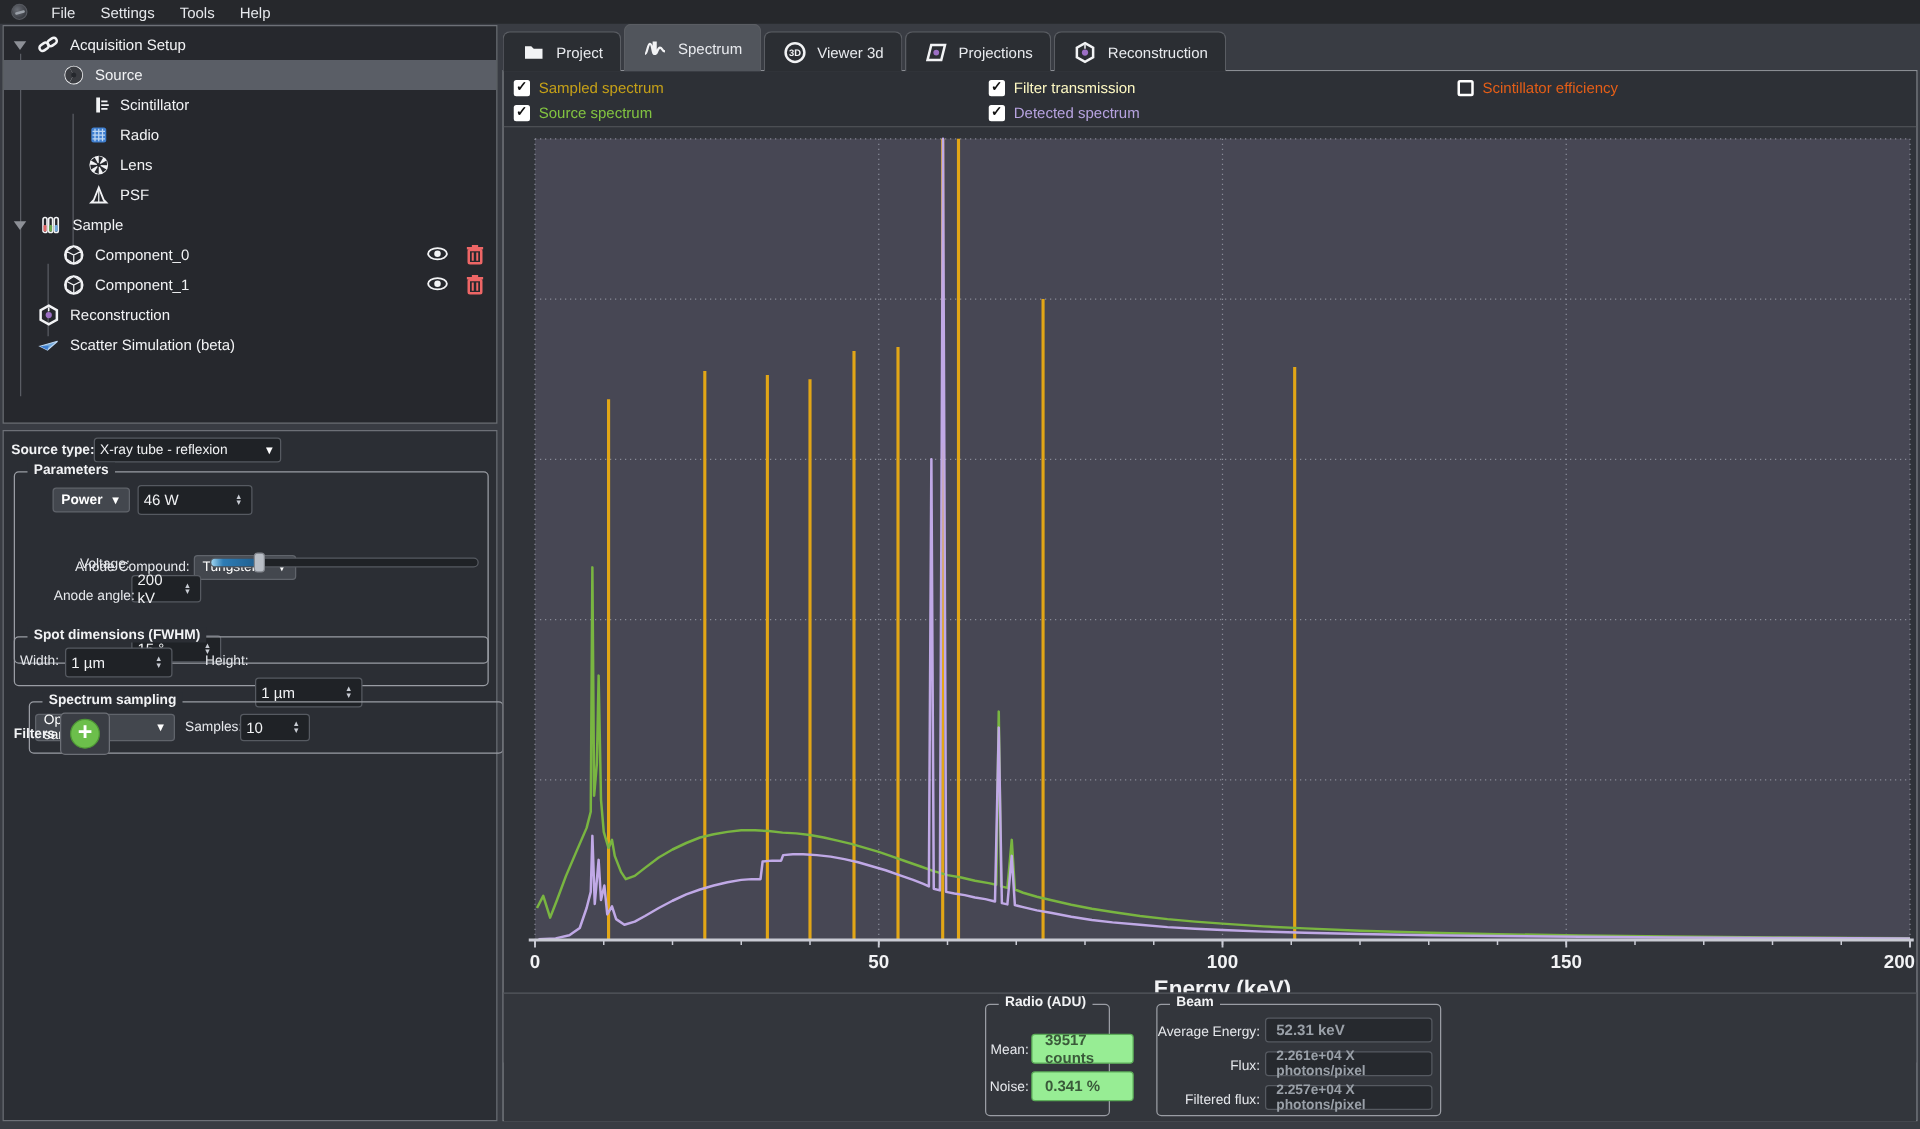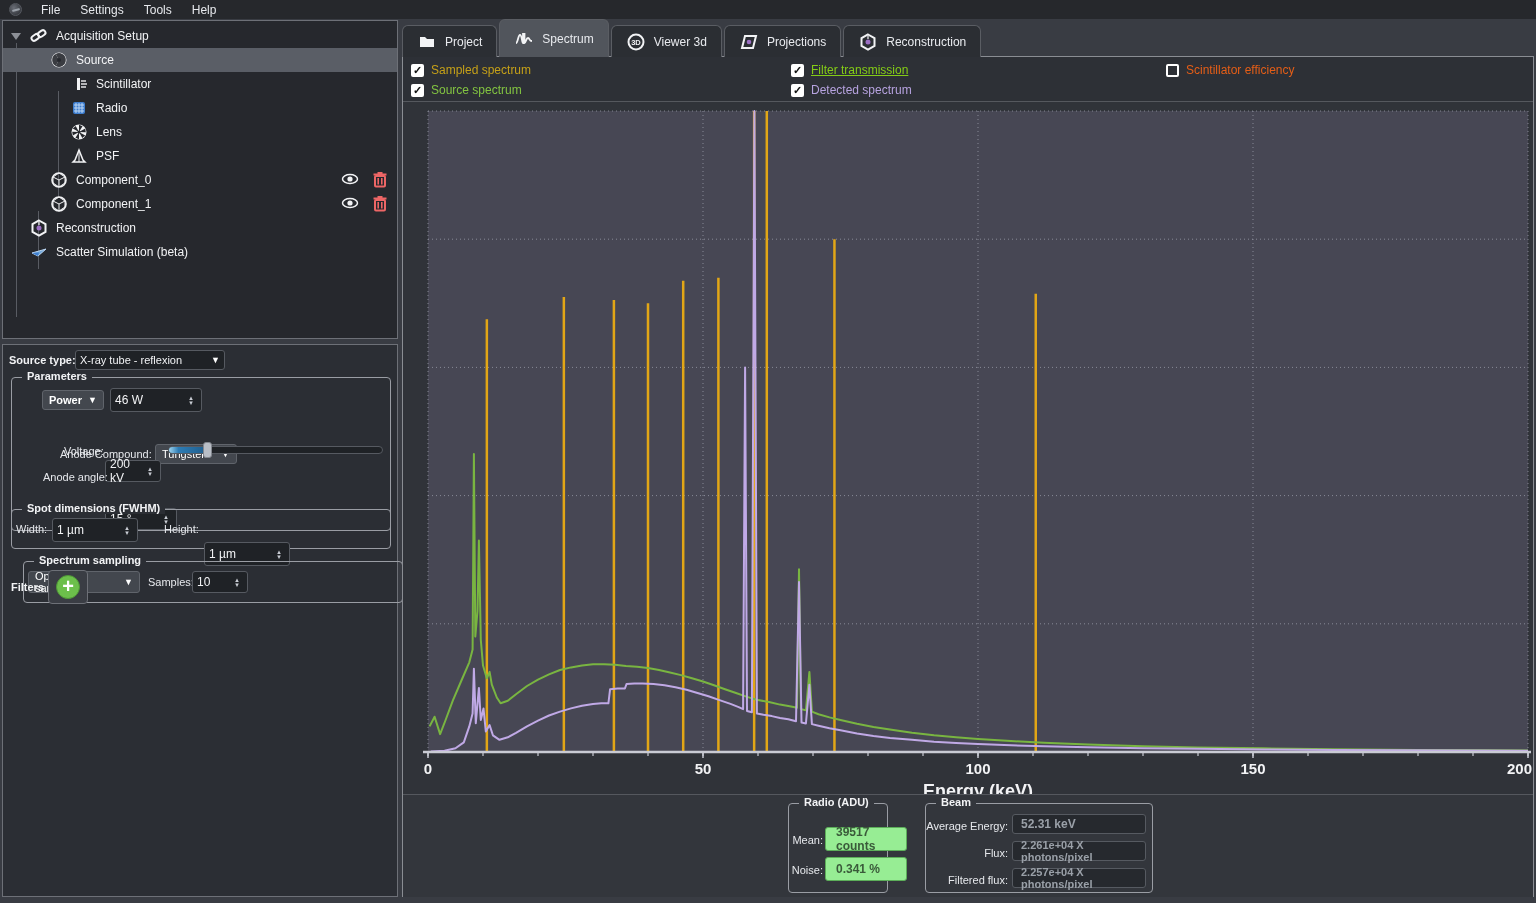--- a/index.html
+++ b/index.html
@@ -167,20 +167,34 @@
       <div class="tree-row">
         <span class="ticon" style="margin-left: 66px;">
           <svg width="18" height="18" viewBox="0 0 18 18">
             <path d="M9 3 L13 13 L15 15 L3 15 L5 13 Z" fill="none" stroke="#f2f3f5" stroke-width="1.5"></path>
             <line x1="9" y1="3" x2="9" y2="15" stroke="#f2f3f5" stroke-width="1"></line>
           </svg>
         </span>
         <span class="tree-label">PSF</span>
       </div>
       <div class="tree-row">
+        <span class="expander" style="left: 8px;"></span>
+        <span class="ticon" style="margin-left: 28px;">
+          <svg width="18" height="18" viewBox="0 0 18 18">
+            <rect x="2.4" y="3" width="3.2" height="12" rx="1.5" fill="none" stroke="#f2f3f5" stroke-width="1.3"></rect>
+            <rect x="2.8" y="9" width="2.4" height="5.2" rx="1" fill="#e06666"></rect>
+            <rect x="6.9" y="3" width="3.2" height="12" rx="1.5" fill="none" stroke="#f2f3f5" stroke-width="1.3"></rect>
+            <rect x="7.3" y="9" width="2.4" height="5.2" rx="1" fill="#6aa84f"></rect>
+            <rect x="11.4" y="3" width="3.2" height="12" rx="1.5" fill="none" stroke="#f2f3f5" stroke-width="1.3"></rect>
+            <rect x="11.8" y="9" width="2.4" height="5.2" rx="1" fill="#6fa8dc"></rect>
+          </svg>
+        </span>
+        <span class="tree-label">Sample</span>
+      </div>
+      <div class="tree-row">
         <span class="ticon" style="margin-left: 46px;">
           <svg width="18" height="18" viewBox="0 0 18 18">
             <circle cx="9" cy="9" r="7" fill="none" stroke="#f2f3f5" stroke-width="1.6"></circle>
             <path d="M9 2 L15 6 L15 12 L9 16 L3 12 L3 6 Z M3 6 L9 9 L15 6 M9 9 L9 16" fill="none" stroke="#f2f3f5" stroke-width="1"></path>
           </svg>
         </span>
         <span class="tree-label">Component_0</span>
         <span class="row-actions">
           <span><svg width="18" height="18" viewBox="0 0 18 18">
               <ellipse cx="9" cy="9" rx="7.5" ry="4.5" fill="none" stroke="#f2f3f5" stroke-width="1.5"></ellipse>
@@ -381,21 +395,21 @@
       <div class="leg-item" style="left: 8px; top: 5px;">
         <span class="cbx">✓</span>
         <span class="leg-label" style="color: rgb(197, 160, 24);">Sampled spectrum</span>
       </div>
       <div class="leg-item" style="left: 8px; top: 25px;">
         <span class="cbx">✓</span>
         <span class="leg-label" style="color: rgb(130, 195, 65);">Source spectrum</span>
       </div>
       <div class="leg-item" style="left: 388px; top: 5px;">
         <span class="cbx">✓</span>
-        <span class="leg-label" style="color: #84cc16; text-decoration: underline;">Filter transmission</span>
+        <span class="leg-label" style="color: #fef9c3;">Filter transmission</span>
       </div>
       <div class="leg-item" style="left: 388px; top: 25px;">
         <span class="cbx">✓</span>
         <span class="leg-label" style="color: rgb(183, 163, 224);">Detected spectrum</span>
       </div>
       <div class="leg-item" style="left: 763px; top: 5px;">
         <span class="cbx un"></span>
         <span class="leg-label" style="color: rgb(229, 94, 23);">Scintillator efficiency</span>
       </div>
     </div>

